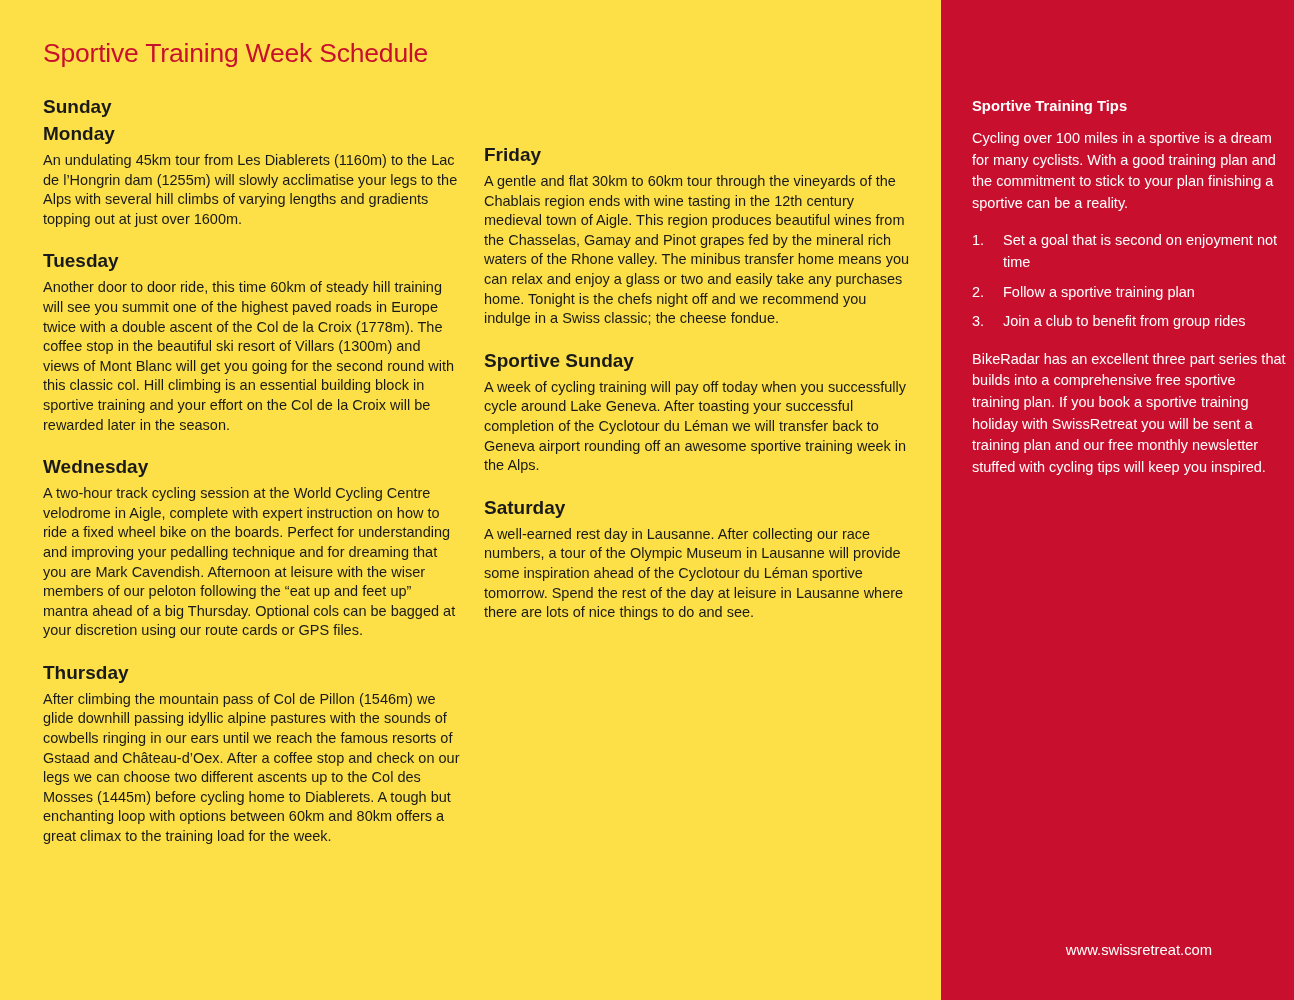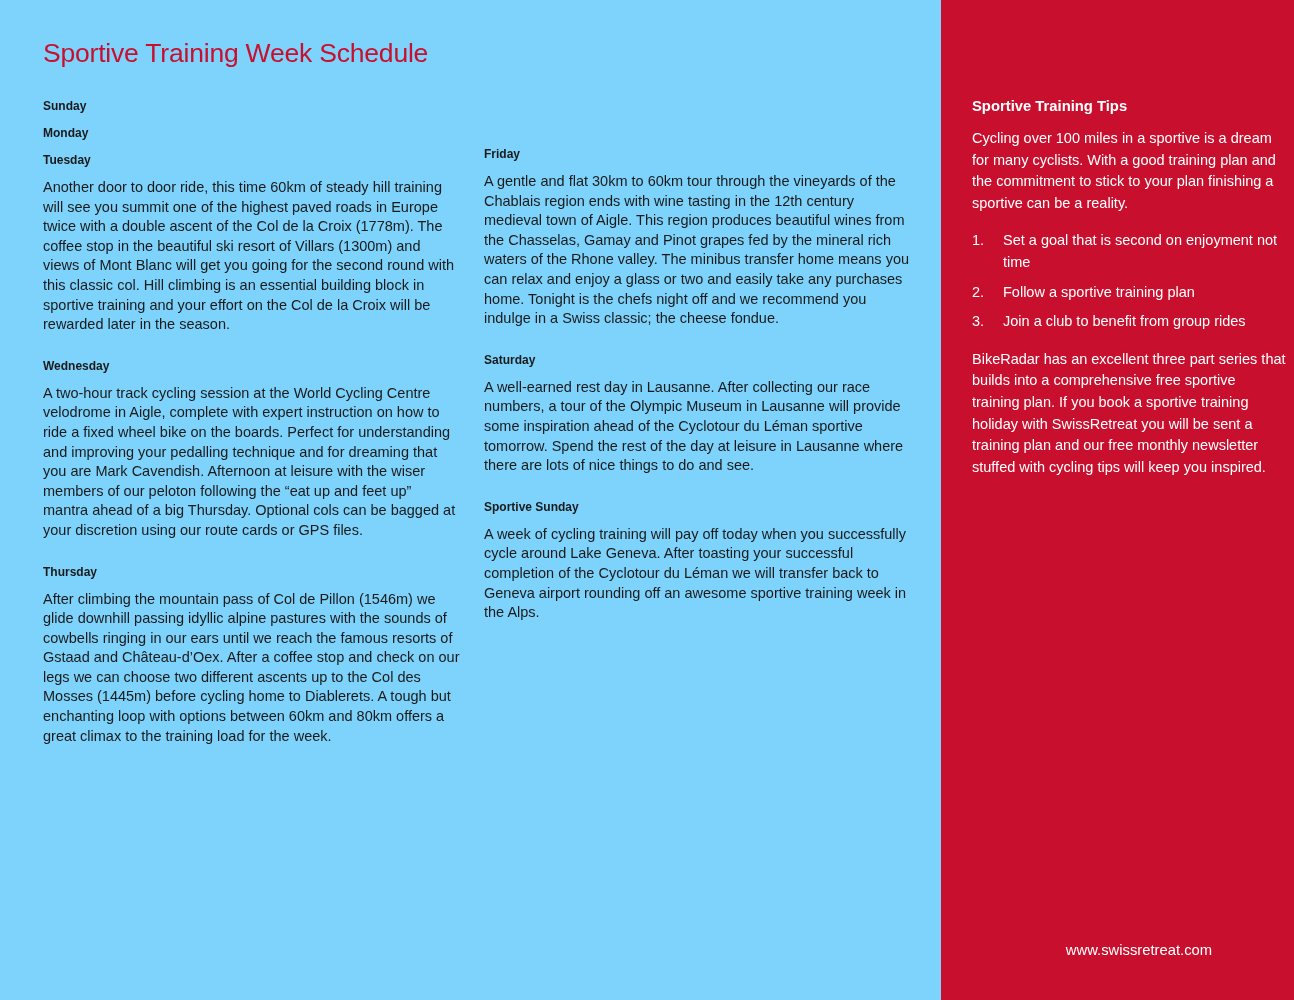--- a/index.html
+++ b/index.html
@@ -3,36 +3,36 @@
 <meta charset="utf-8">
 <style>
   :root{
     --red:#C8102E;
     --ink:#1a1a1a;
   }
   html,body{margin:0;padding:0;background:#e8e8e8;}
   .page{
     position:relative;
     width:1294px;height:1000px;
-    background:#7dd3fc;
+    background:#fde047;
     overflow:hidden;
     font-family:"Liberation Sans",sans-serif;
     color:var(--ink);
   }
   .page-title{
     position:absolute;left:43px;top:38px;
     font-size:26.5px;font-weight:400;letter-spacing:-0.2px;
     color:var(--red);
     margin:0;white-space:nowrap;
   }
   .col{position:absolute;top:97px;}
   .col-left{left:43px;width:417px;}
   .col-mid{left:484px;width:432px;margin-top:48px;}
   .day h3{
-    font-size:12px;font-weight:700;color:var(--ink);
+    font-size:19px;font-weight:700;color:var(--ink);
     margin:0 0 8px 0;line-height:19px;
   }
   .day p{
     font-size:14.5px;line-height:19.6px;
     margin:0 0 22px 0;color:var(--ink);
   }
   .sidebar{
     position:absolute;left:941px;top:0;
     width:388px;height:1000px;
     background:var(--red);
@@ -69,20 +69,21 @@
 <div class="page">
 
   <h1 class="page-title">Sportive Training Week Schedule</h1>
 
   <div class="col col-left">
     <section class="day">
       <h3>Sunday</h3>
     </section>
     <section class="day">
       <h3>Monday</h3>
+      <p>An undulating 45km tour from Les Diablerets (1160m) to the Lac de l’Hongrin dam (1255m) will slowly acclimatise your legs to the Alps with several hill climbs of varying lengths and gradients topping out at just over 1600m.</p>
     </section>
     <section class="day">
       <h3>Tuesday</h3>
       <p>Another door to door ride, this time 60km of steady hill training will see you summit one of the highest paved roads in Europe twice with a double ascent of the Col de la Croix (1778m). The coffee stop in the beautiful ski resort of Villars (1300m) and views of Mont Blanc will get you going for the second round with this classic col. Hill climbing is an essential building block in sportive training and your effort on the Col de la Croix will be rewarded later in the season.</p>
     </section>
     <section class="day">
       <h3>Wednesday</h3>
       <p>A two-hour track cycling session at the World Cycling Centre velodrome in Aigle, complete with expert instruction on how to ride a fixed wheel bike on the boards. Perfect for understanding and improving your pedalling technique and for dreaming that you are Mark Cavendish. Afternoon at leisure with the wiser members of our peloton following the “eat up and feet up” mantra ahead of a big Thursday. Optional cols can be bagged at your discretion using our route cards or GPS files.</p>
     </section>
     <section class="day">
@@ -90,26 +91,26 @@
       <p>After climbing the mountain pass of Col de Pillon (1546m) we glide downhill passing idyllic alpine pastures with the sounds of cowbells ringing in our ears until we reach the famous resorts of Gstaad and Château-d’Oex. After a coffee stop and check on our legs we can choose two different ascents up to the Col des Mosses (1445m) before cycling home to Diablerets. A tough but enchanting loop with options between 60km and 80km offers a great climax to the training load for the week.</p>
     </section>
   </div>
 
   <div class="col col-mid">
     <section class="day">
       <h3>Friday</h3>
       <p>A gentle and flat 30km to 60km tour through the vineyards of the Chablais region ends with wine tasting in the 12th century medieval town of Aigle. This region produces beautiful wines from the Chasselas, Gamay and Pinot grapes fed by the mineral rich waters of the Rhone valley. The minibus transfer home means you can relax and enjoy a glass or two and easily take any purchases home. Tonight is the chefs night off and we recommend you indulge in a Swiss classic; the cheese fondue.</p>
     </section>
     <section class="day">
+      <h3>Sportive Sunday</h3>
+      <p>A week of cycling training will pay off today when you successfully cycle around Lake Geneva. After toasting your successful completion of the Cyclotour du Léman we will transfer back to Geneva airport rounding off an awesome sportive training week in the Alps.</p>
+    </section>
+    <section class="day">
       <h3>Saturday</h3>
       <p>A well-earned rest day in Lausanne. After collecting our race numbers, a tour of the Olympic Museum in Lausanne will provide some inspiration ahead of the Cyclotour du Léman sportive tomorrow. Spend the rest of the day at leisure in Lausanne where there are lots of nice things to do and see.</p>
-    </section>
-    <section class="day">
-      <h3>Sportive Sunday</h3>
-      <p>A week of cycling training will pay off today when you successfully cycle around Lake Geneva. After toasting your successful completion of the Cyclotour du Léman we will transfer back to Geneva airport rounding off an awesome sportive training week in the Alps.</p>
     </section>
   </div>
 
   <aside class="sidebar">
     <div class="sidebar-inner">
       <h3>Sportive Training Tips</h3>
       <p>Cycling over 100 miles in a sportive is a dream for many cyclists. With a good training plan and the commitment to stick to your plan finishing a sportive can be a reality.</p>
       <ol class="tips">
         <li class="tip">
           <span class="num">1.</span>

